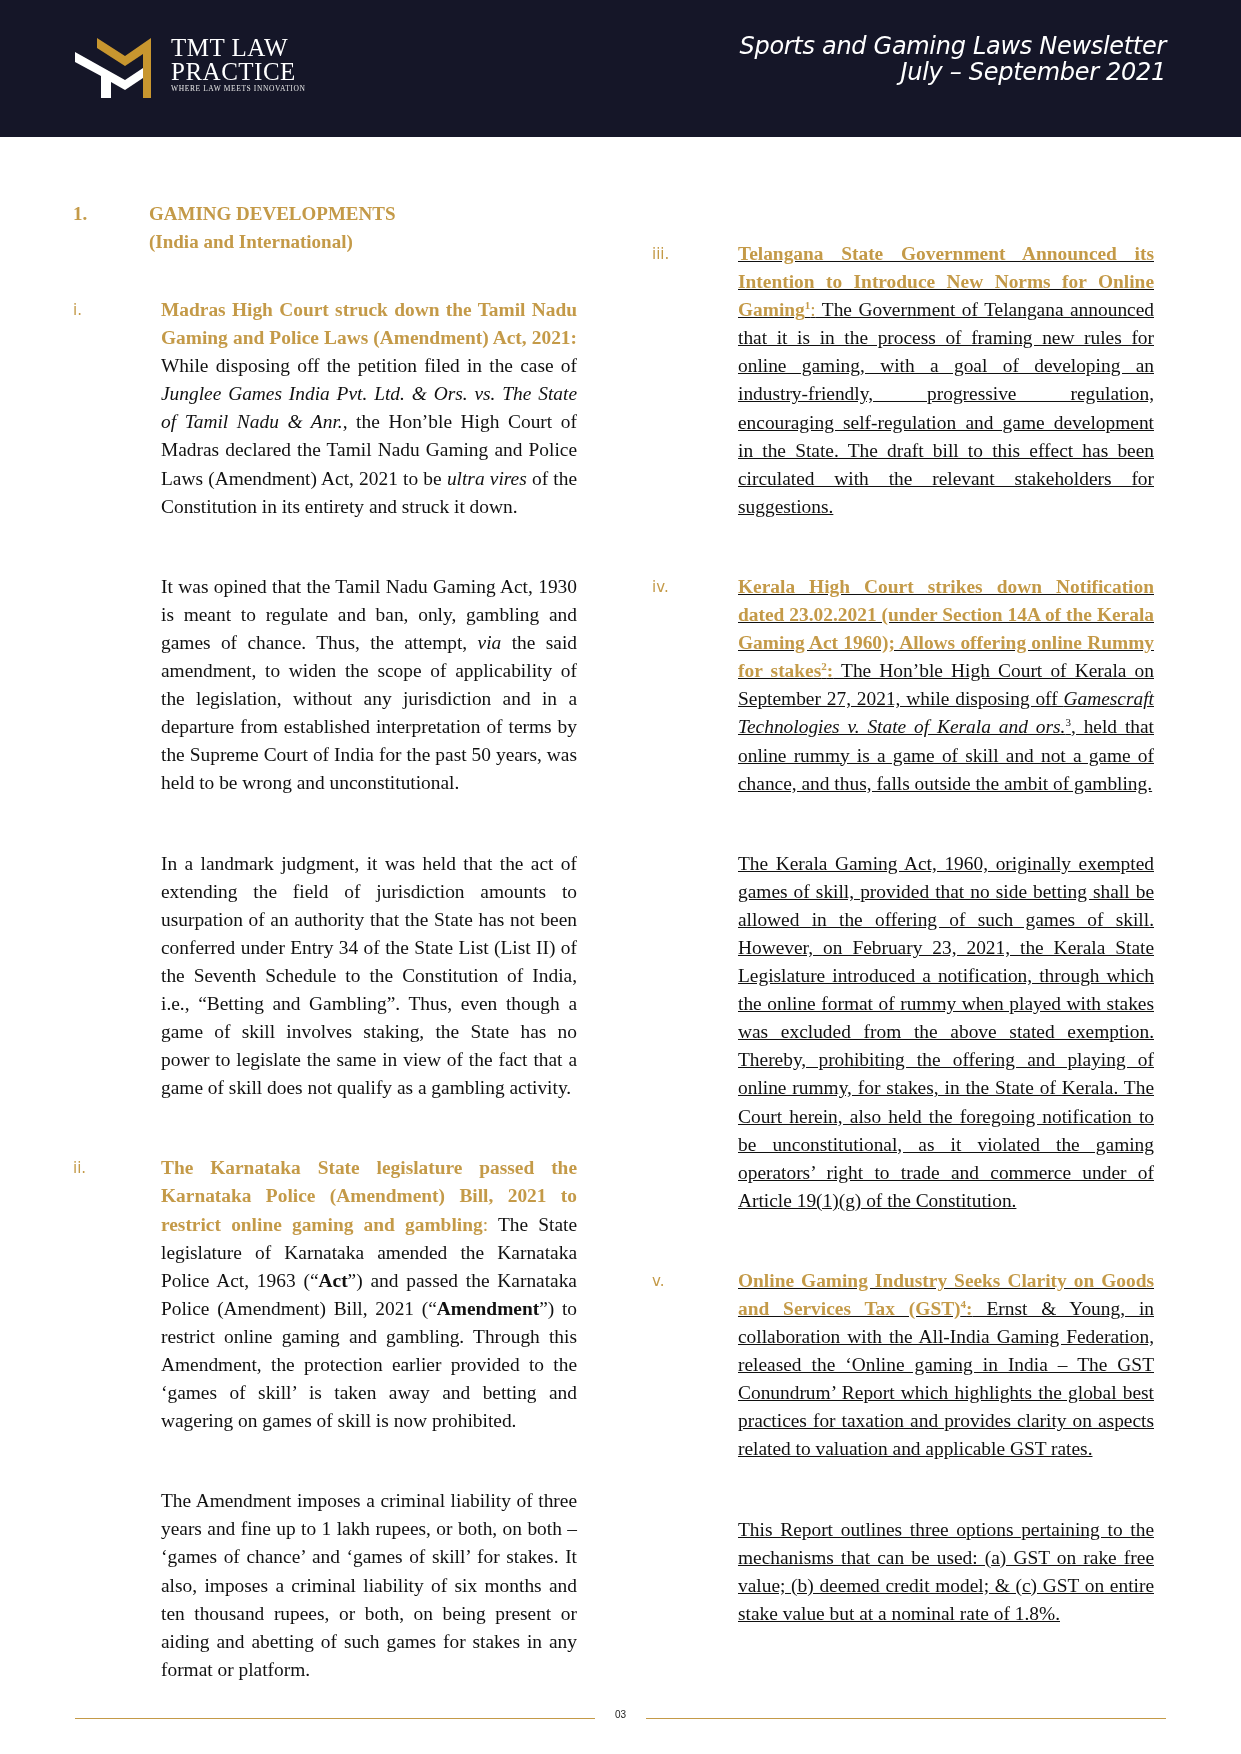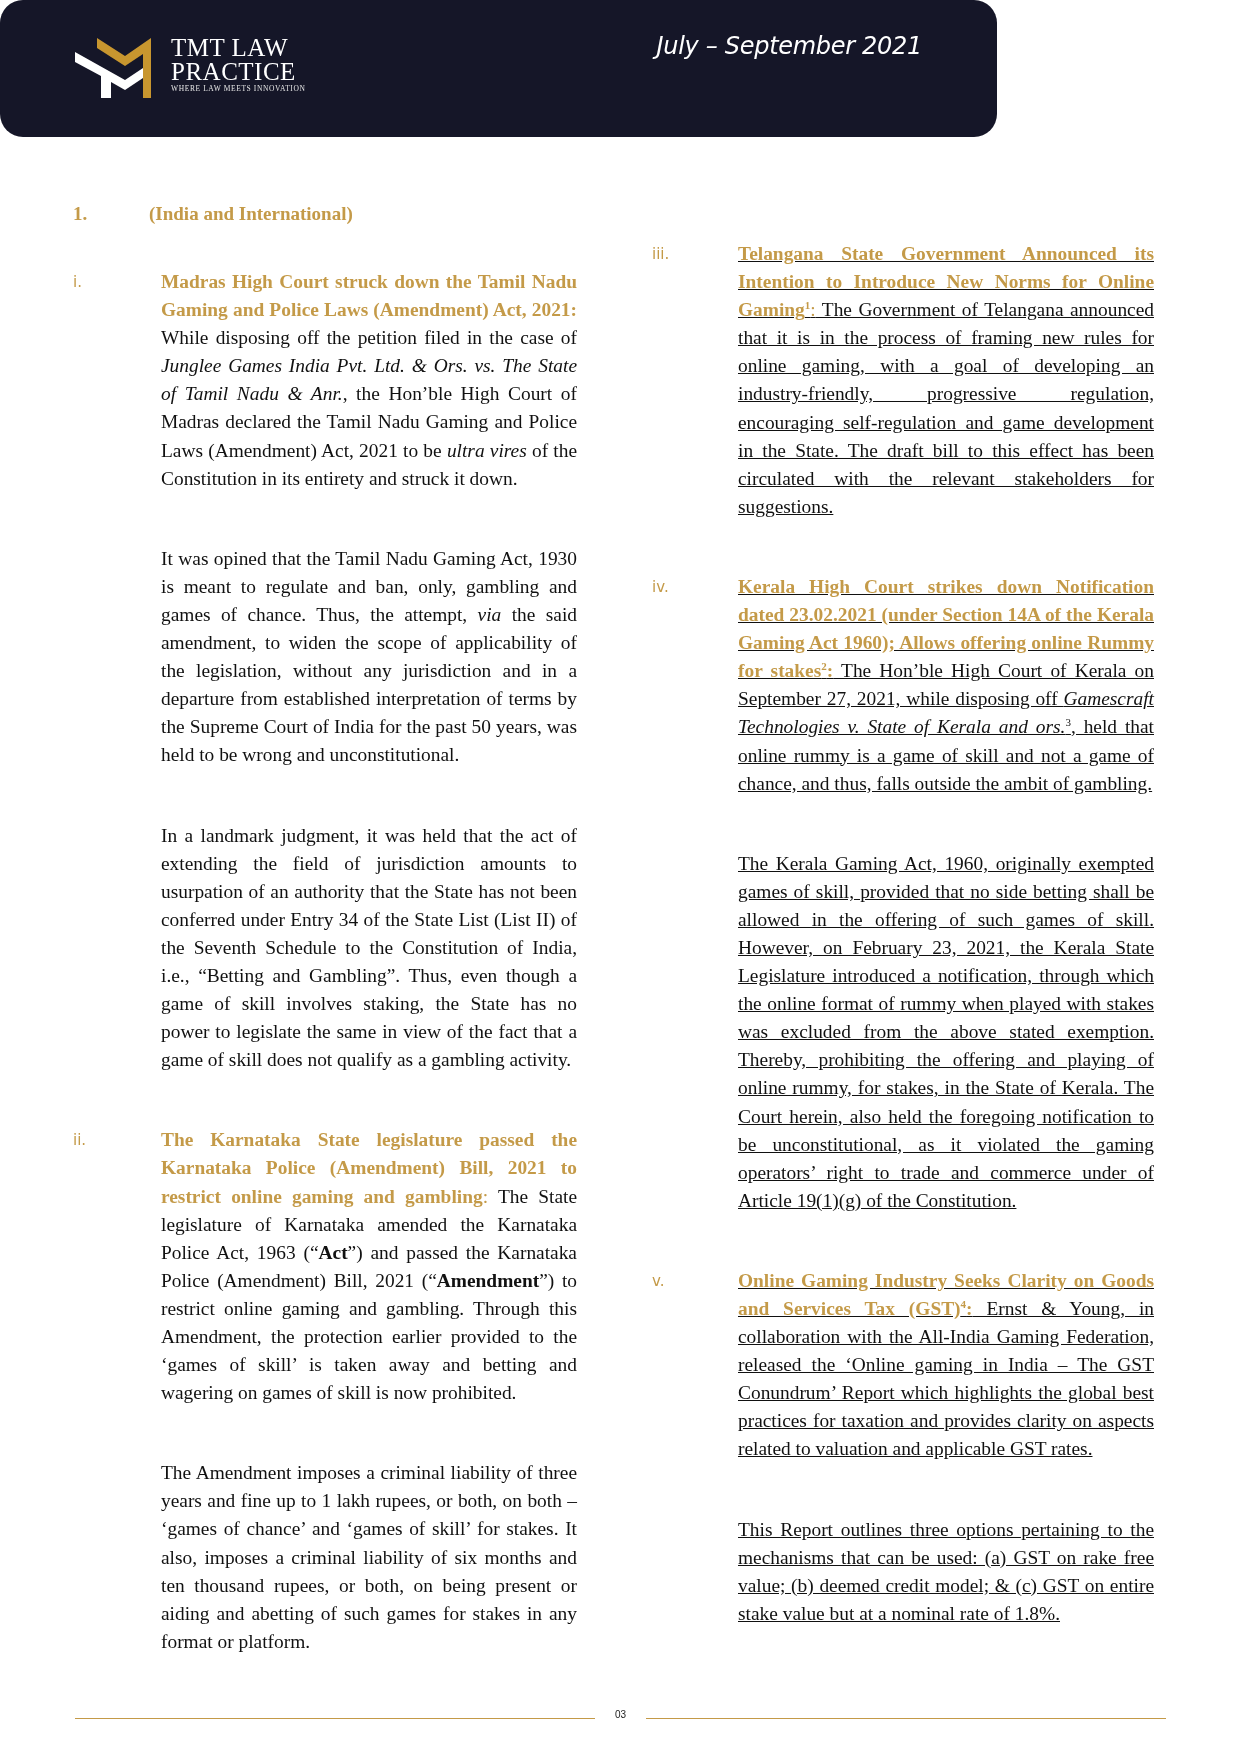--- a/index.html
+++ b/index.html
@@ -1,21 +1,21 @@
 <!DOCTYPE html>
 <html><head>
 <meta charset="utf-8">
 <style>
   html, body { margin: 0; padding: 0; }
   body {
     width: 1241px; height: 1754px; background: #ffffff; position: relative; overflow: hidden;
     font-family: "Liberation Serif", "DejaVu Serif", serif; color: #111111;
   }
   .header {
-    position: absolute; left: 0; top: 0; width: 997px; height: 137px; background: #151628; border-radius: 23px;
+    position: absolute; left: 0; top: 0; width: 1241px; height: 137px; background: #151628;
   }
   .logo { position: absolute; left: 73px; top: 36px; width: 260px; height: 64px; }
   .logo-mark { position: absolute; left: 0; top: 0; width: 92px; height: 64px; }
   .logo-text { position: absolute; left: 98px; top: 0; color: #ffffff; }
   .logo-line1, .logo-line2 {
     font-family: "Liberation Serif", serif; font-size: 25px; line-height: 24px; letter-spacing: 0.5px; white-space: nowrap;
   }
   .logo-tag { font-family: "Liberation Serif", serif; font-size: 7.5px; letter-spacing: 0.6px; white-space: nowrap; color: #e6e6e6; }
   .newsletter-title {
     position: absolute; right: 75px; top: 33px; text-align: right; color: #ffffff;
@@ -52,28 +52,30 @@
 
       <polygon points="2,16 52,44 70,32 70,42 52,54 38,46 38,62 28,62 28,40 2,26" fill="#ffffff"></polygon>
     </svg>
     <div class="logo-text">
       <div class="logo-line1">TMT LAW</div>
       <div class="logo-line2">PRACTICE</div>
       <div class="logo-tag">WHERE LAW MEETS INNOVATION</div>
     </div>
   </div>
   <div class="newsletter-title">
+    <div>Sports and Gaming Laws Newsletter</div>
     <div>July – September 2021</div>
   </div>
 </div>
 
 <div class="section-num">1.</div>
 
 <div class="col col-left">
   <div>
+    <div class="section-title">GAMING DEVELOPMENTS</div>
     <div class="section-title">(India and International)</div>
   </div>
   <div class="gap"></div>
 
   <div class="item">
     <span class="marker" style="left:-76px; top:5px;">i.</span>
     <p><span class="head">Madras High Court struck down the Tamil Nadu Gaming and Police Laws (Amendment) Act, 2021:</span><span> While disposing off the petition filed in the case of </span><span class="i">Junglee Games India Pvt. Ltd. &amp; Ors. vs. The State of Tamil Nadu &amp; Anr.</span><span>, the Hon’ble High Court of Madras declared the Tamil Nadu Gaming and Police Laws (Amendment) Act, 2021 to be </span><span class="i">ultra vires</span><span> of the Constitution in its entirety and struck it down.</span></p>
     <div class="gap"></div>
     <p><span>It was opined that the Tamil Nadu Gaming Act, 1930 is meant to regulate and ban, only, gambling and games of chance. Thus, the attempt, </span><span class="i">via</span><span> the said amendment, to widen the scope of applicability of the legislation, without any jurisdiction and in a departure from established interpretation of terms by the Supreme Court of India for the past 50 years, was held to be wrong and unconstitutional.</span></p>
     <div class="gap"></div>

